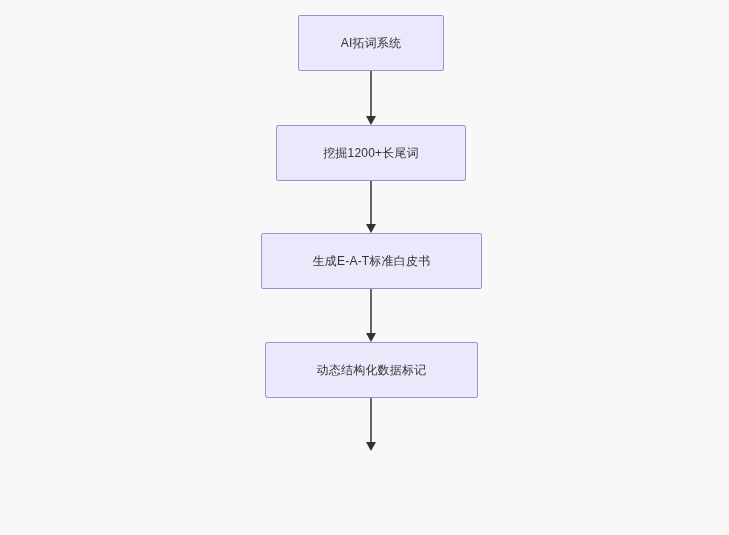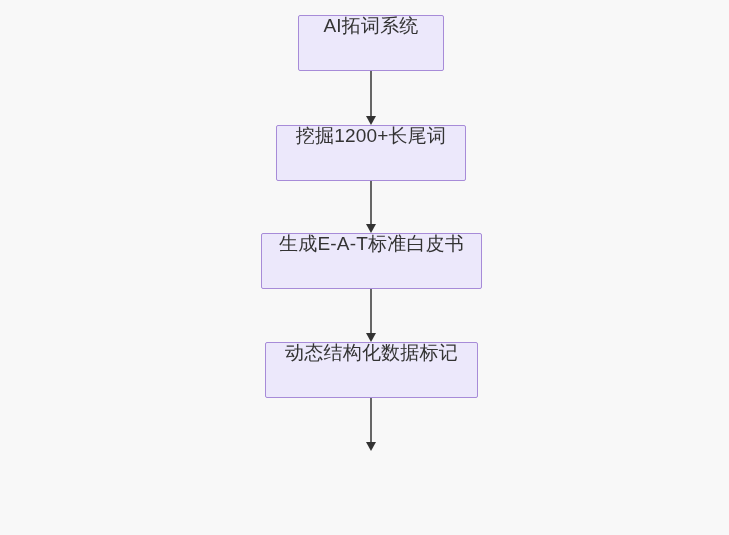--- a/index.html
+++ b/index.html
@@ -18,23 +18,24 @@
     width: 729px;
     height: 535px;
   }
   .node {
     position: absolute;
     box-sizing: border-box;
     background: #ece8fb;
     border: 1px solid #a78bd8;
     border-radius: 2px;
     display: flex;
+    align-items: center;
     justify-content: center;
     color: #333333;
-    font-size: 19px;
+    font-size: 12px;
     line-height: 1;
     letter-spacing: 0.2px;
     white-space: nowrap;
   }
   .edge {
     position: absolute;
   }
   .edge svg {
     display: block;
     overflow: visible;

